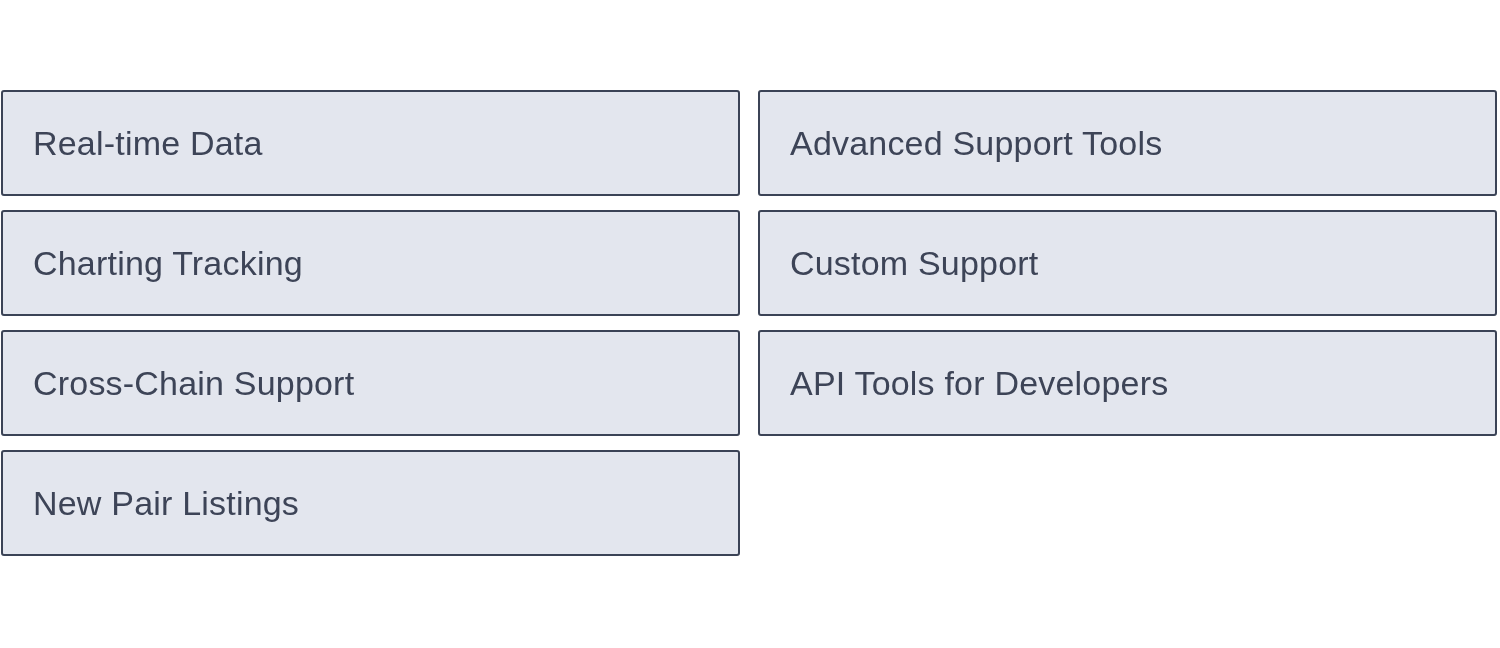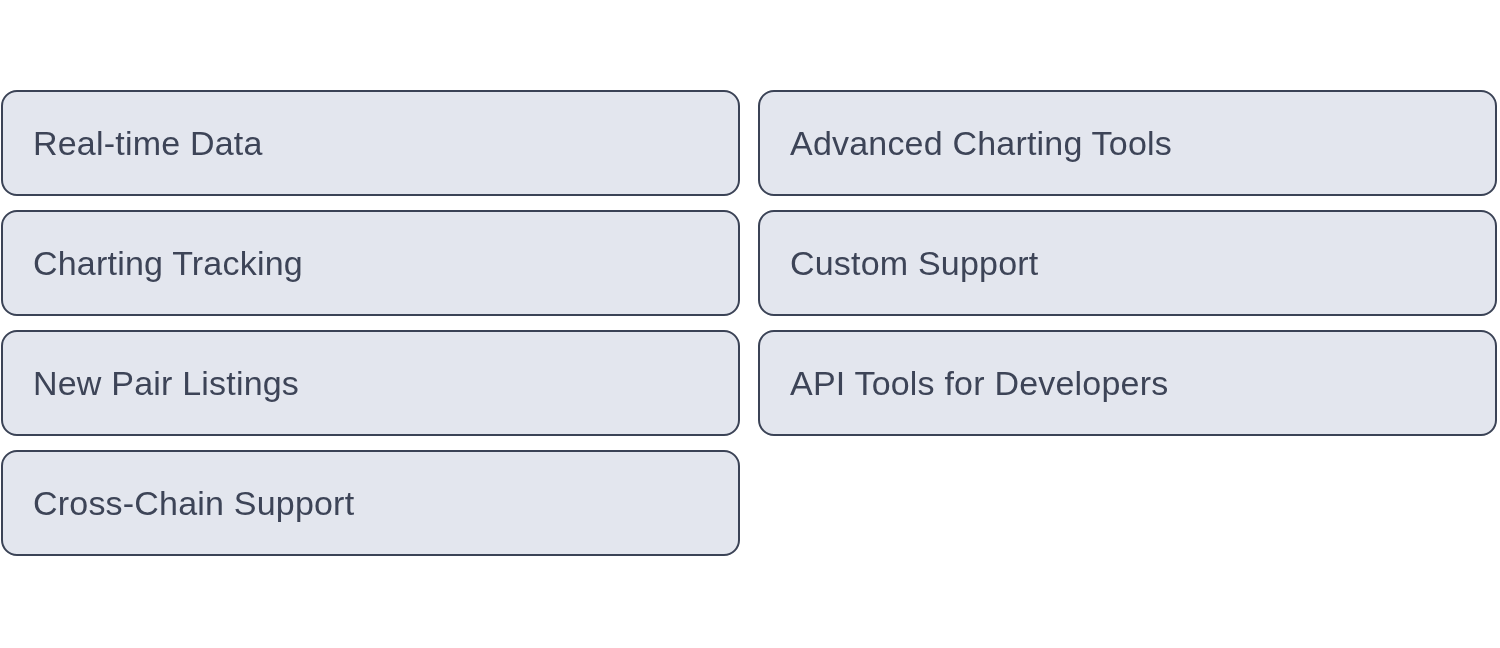--- a/index.html
+++ b/index.html
@@ -21,21 +21,21 @@
   .features-col {
     flex: 1 1 0;
     display: flex;
     flex-direction: column;
     gap: 14px;
   }
   .card {
     height: 106px;
     background: #e3e6ee;
     border: 2px solid #3b4356;
-    border-radius: 16px;
+    border-radius: 3px;
     display: flex;
     align-items: center;
     padding-left: 30px;
     cursor: pointer;
   }
   .card-label {
     font-size: 34px;
     font-weight: 500;
     color: #3d4457;
     letter-spacing: 0.2px;
@@ -48,30 +48,30 @@
 <div class="features-grid">
 
   <div class="features-col">
     <div class="card">
       <span class="card-label">Real-time Data</span>
     </div>
     <div class="card">
       <span class="card-label">Charting Tracking</span>
     </div>
     <div class="card">
-      <span class="card-label">New Pair Listings</span>
+      <span class="card-label">Cross-Chain Support</span>
     </div>
     <div class="card">
-      <span class="card-label">Cross-Chain Support</span>
+      <span class="card-label">New Pair Listings</span>
     </div>
   </div>
 
   <div class="features-col">
     <div class="card">
-      <span class="card-label">Advanced Charting Tools</span>
+      <span class="card-label">Advanced Support Tools</span>
     </div>
     <div class="card">
       <span class="card-label">Custom Support</span>
     </div>
     <div class="card">
       <span class="card-label">API Tools for Developers</span>
     </div>
   </div>
 
 </div>

